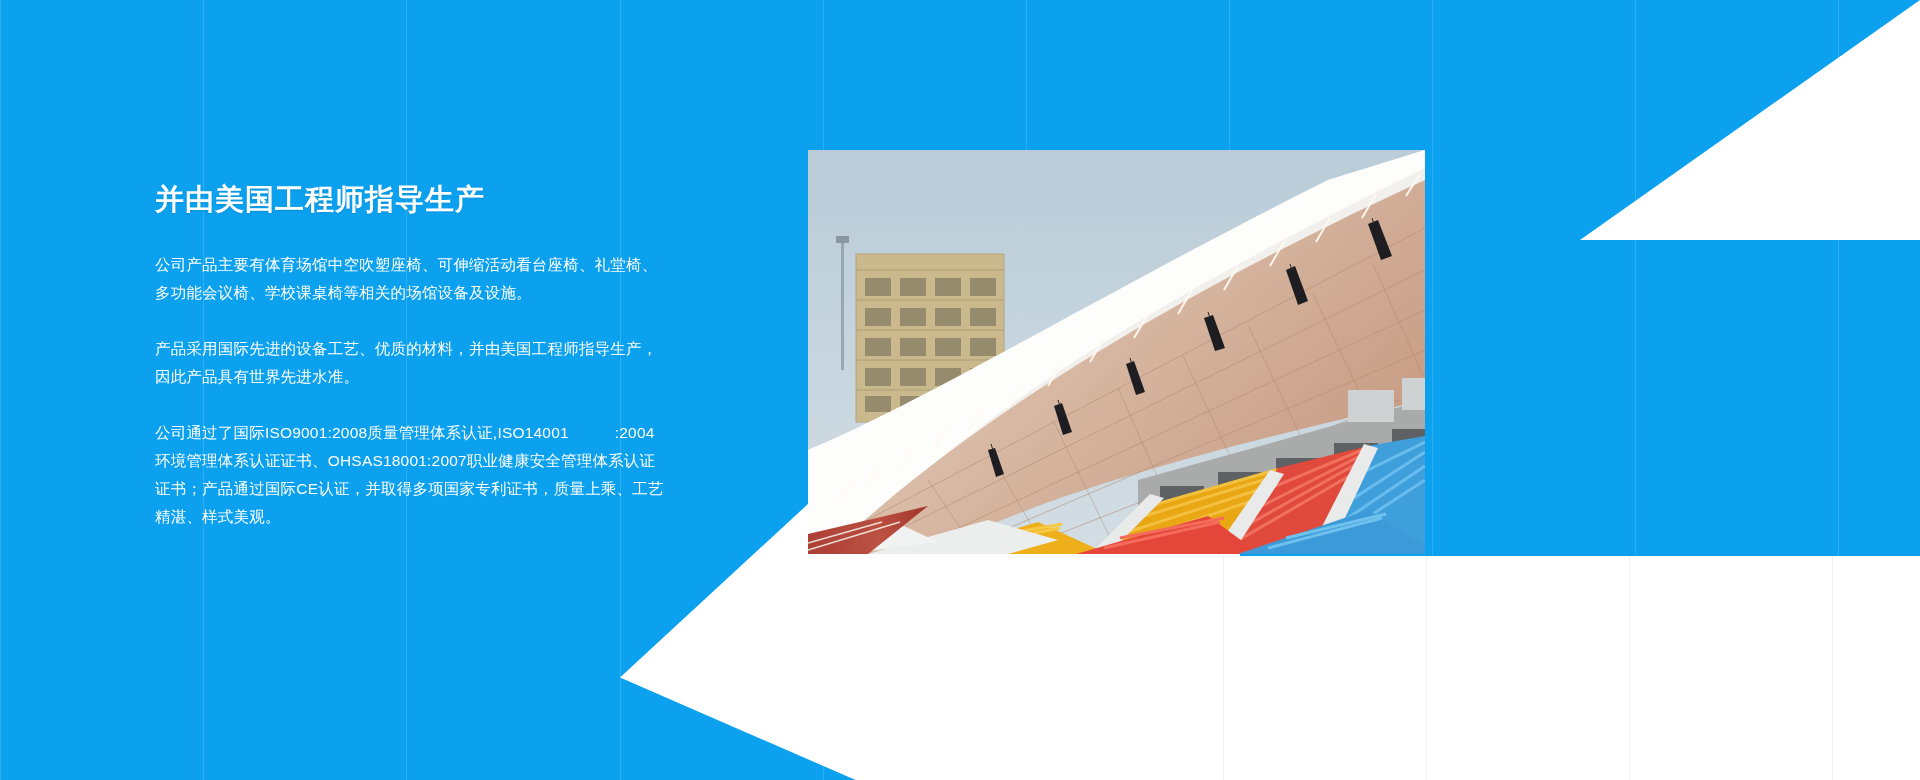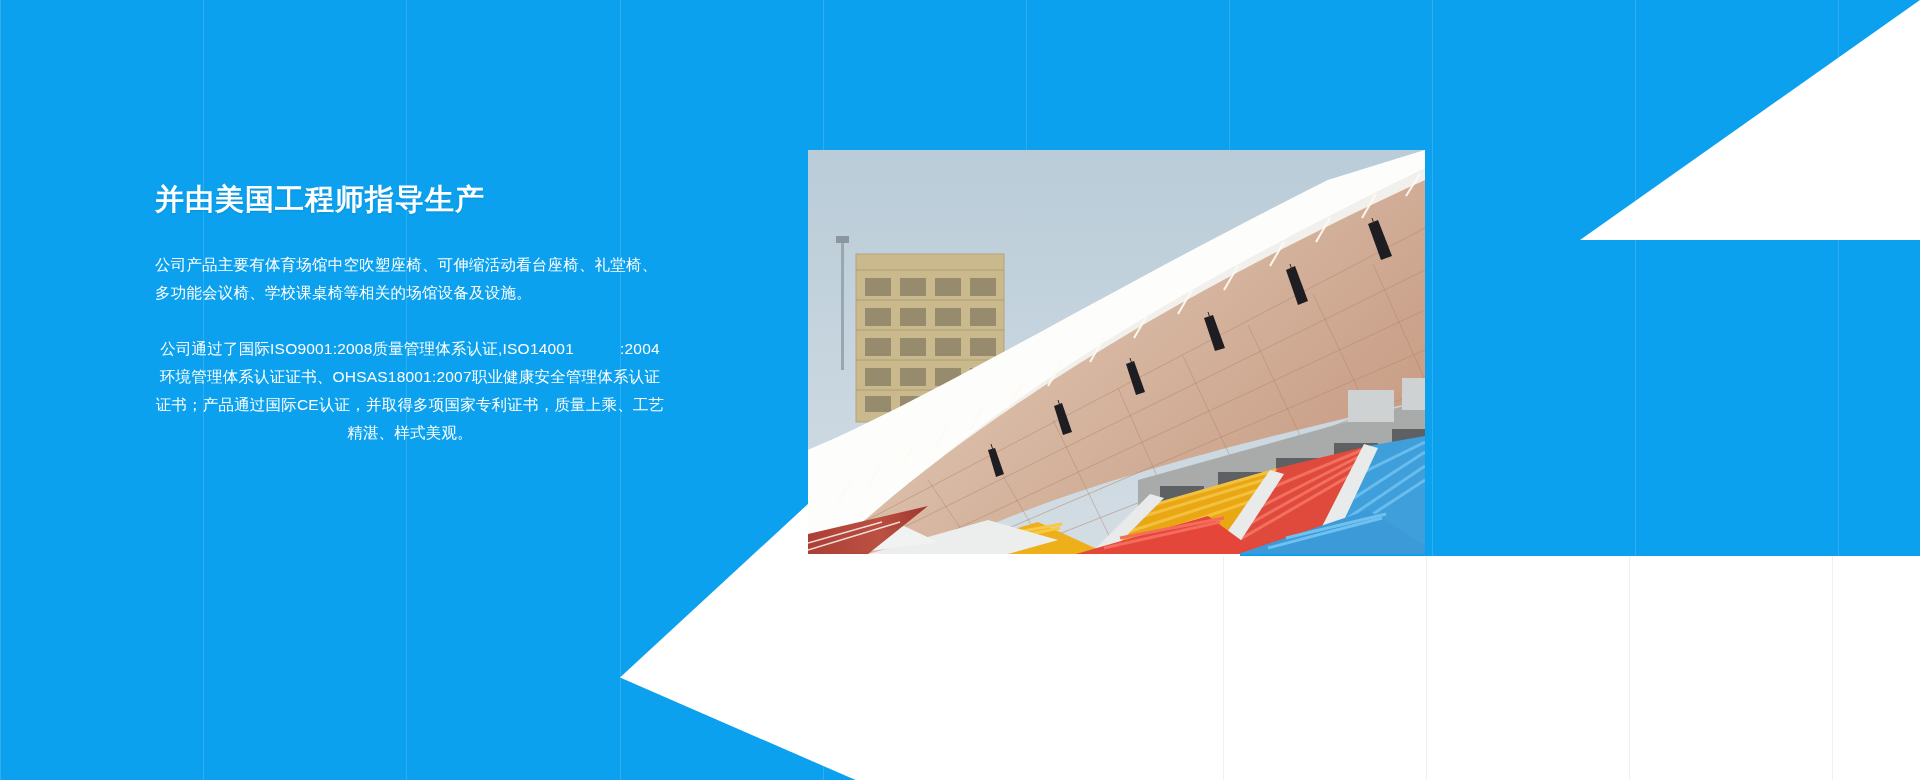--- a/index.html
+++ b/index.html
@@ -74,21 +74,21 @@
     line-height:1.2;
     margin-bottom:34px;
     text-shadow:0 1px 2px rgba(0,0,0,0.10);
   }
   .para {
     font-size:15.5px;
     line-height:28px;
     margin-bottom:28px;
     letter-spacing:0.2px;
   }
-  .para:last-child { margin-bottom:0;text-align:center; }
+  .para:last-child { margin-bottom:0; }
   .gap-span { display:inline-block; width:46px; }
 
   
   .photo {
     position:absolute;
     left:808px; top:150px;
     width:617px; height:404px;
     overflow:hidden;
     background:#8fa6b4;
   }
@@ -123,20 +123,21 @@
     <div class="vline" style="left:186px;"></div>
     <div class="vline" style="left:389px;"></div>
     <div class="vline" style="left:592px;"></div>
   </div>
 
   <div class="copy">
     <div class="company-title">并由美国工程师指导生产</div>
 
     <div class="para">公司产品主要有体育场馆中空吹塑座椅、可伸缩活动看台座椅、礼堂椅、多功能会议椅、学校课桌椅等相关的场馆设备及设施。</div>
 
+    <div class="para">产品采用国际先进的设备工艺、优质的材料，并由美国工程师指导生产，因此产品具有世界先进水准。</div>
 
     <div class="para"><span>公司通过了国际ISO9001:2008质量管理体系认证,ISO14001</span><span class="gap-span"></span><span>:2004环境管理体系认证证书、OHSAS18001:2007职业健康安全管理体系认证证书；产品通过国际CE认证，并取得多项国家专利证书，质量上乘、工艺精湛、样式美观。</span></div>
   </div>
 
   <div class="photo">
     <svg viewBox="0 0 617 404" preserveAspectRatio="none">
       <defs>
         <linearGradient id="sky" x1="0" y1="0" x2="0" y2="1">
           <stop offset="0%" stop-color="#b9ccd8"></stop>
           <stop offset="100%" stop-color="#d3dde4"></stop>

